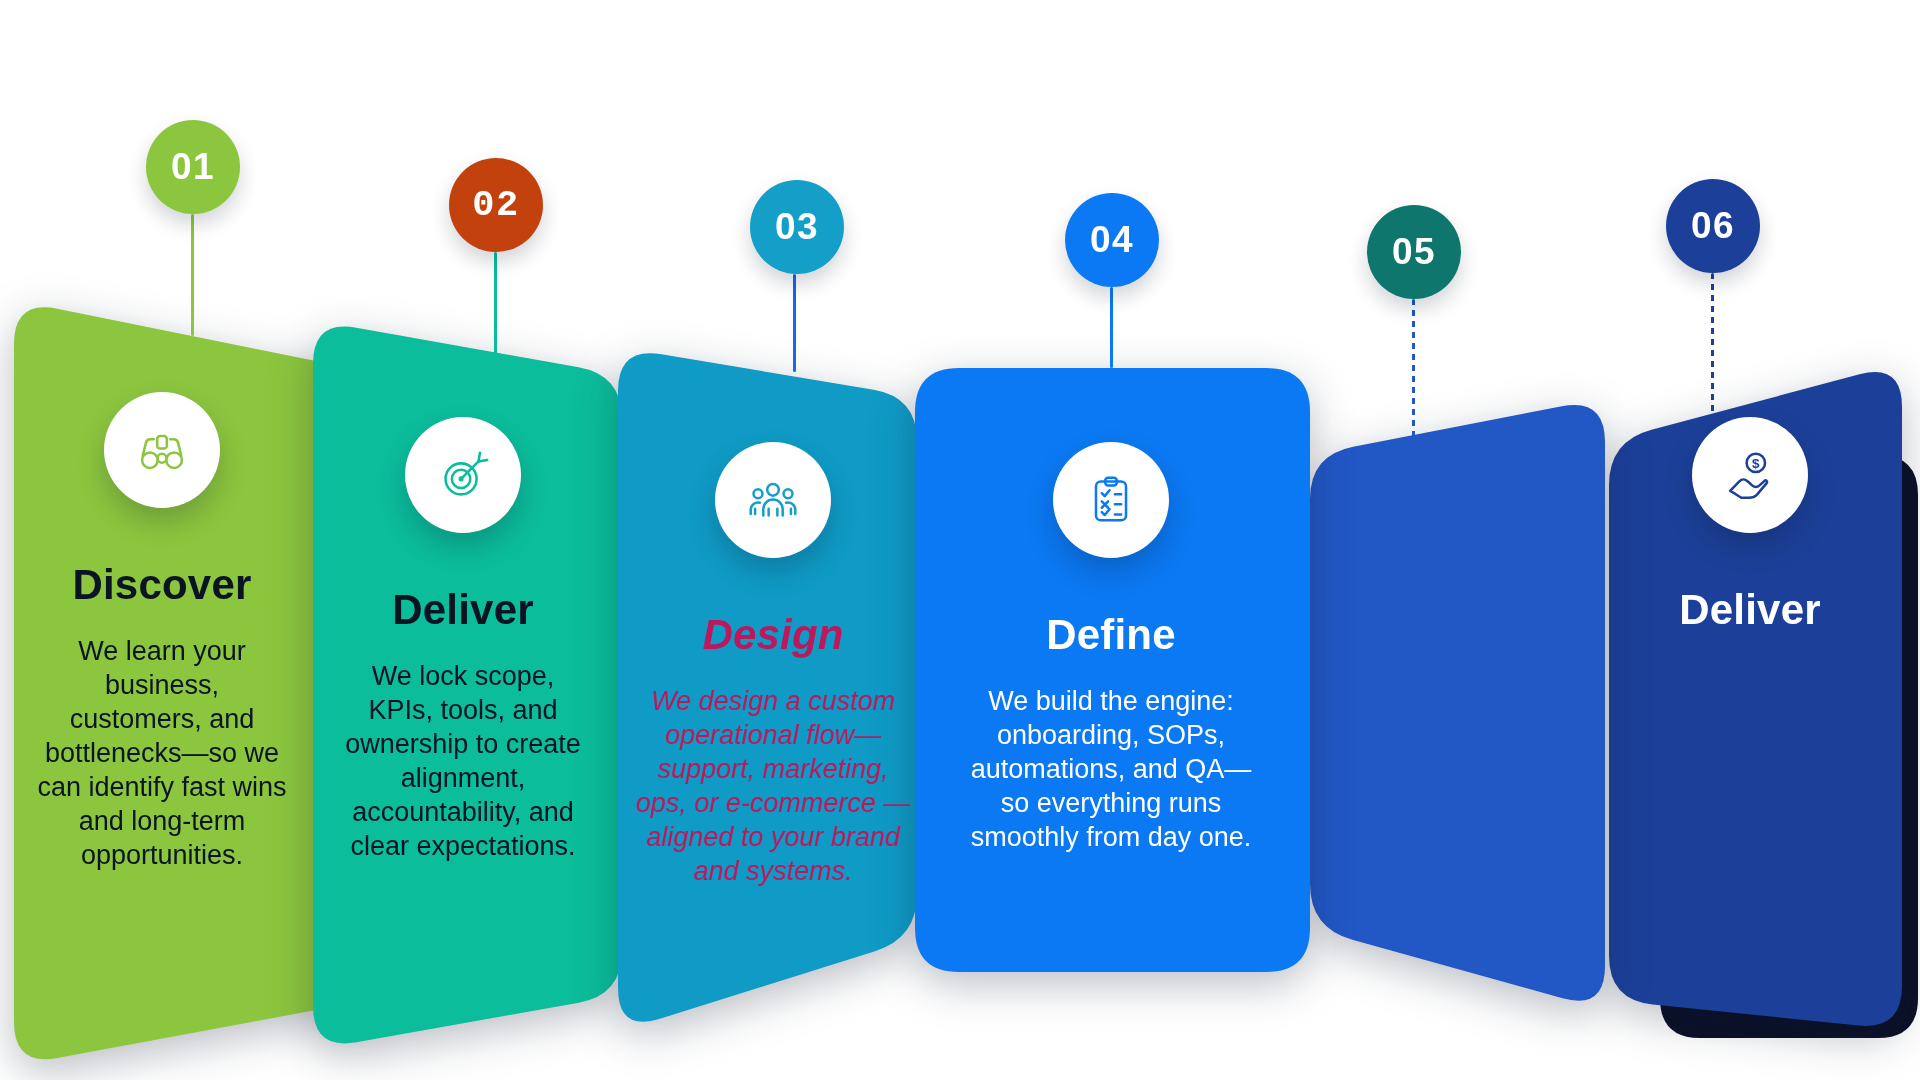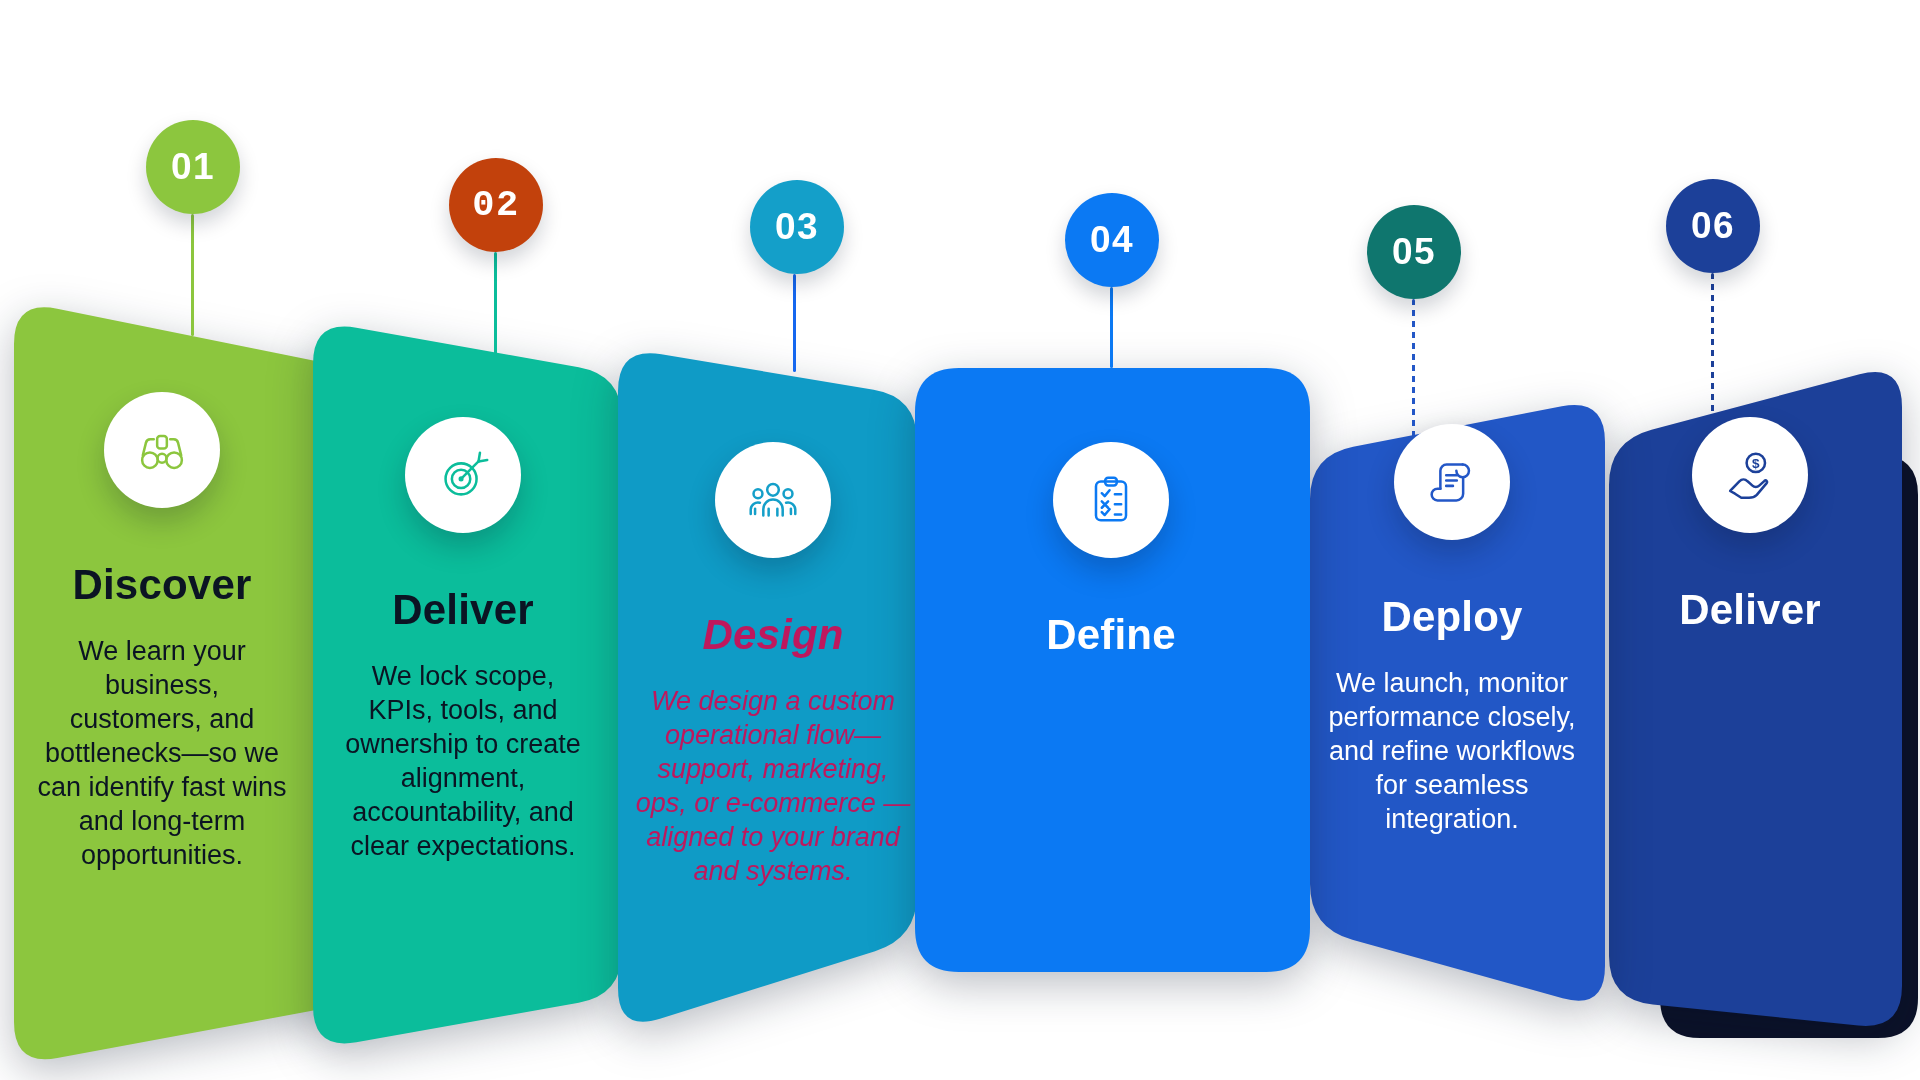--- a/index.html
+++ b/index.html
@@ -165,36 +165,23 @@
           <rect x="16.5" y="13" width="31" height="40" rx="5"></rect>
           <rect x="26" y="9" width="12" height="8" rx="3"></rect>
           <path d="M22.5 25 l3 3 5 -6"></path>
           <path d="M22.5 33.5 l6.5 6.5 M29 33.5 l-6.5 6.5"></path>
           <path d="M22.5 44.5 l3 3 5 -6"></path>
           <path d="M36 26 h6.5 M36 36.5 h6.5 M36 47 h6.5"></path>
         </svg>
       </span>
     </div>
     <h2 class="step-title">Define</h2>
+    <p class="step-body">We build the engine: onboarding, SOPs, automations, and QA—so everything runs smoothly from day one.</p>
   </div>
 
-  <div class="step" id="step-5" style="color: rgb(255, 255, 255);">
-    <div class="icon-circle">
-      <span class="icon-glyph" style="color: rgb(35, 87, 199);">
-        <svg viewBox="0 0 64 64">
-          <path d="M43 14 a6.5 6.5 0 0 1 6.5 6.5 a6.5 6.5 0 0 1 -13 0"></path>
-          <path d="M20 39 V20.5 A6.5 6.5 0 0 1 26.5 14 H43"></path>
-          <path d="M43.5 27 V44 a7 7 0 0 1 -7 7 H17 a6 6 0 0 1 -6 -6 a6 6 0 0 1 6 -6 h3"></path>
-          <path d="M26 25 h11 M26 30.5 h11 M26 36 h7"></path>
-        </svg>
-      </span>
-    </div>
-    <h2 class="step-title">Deploy</h2>
-    <p class="step-body">We launch, monitor performance closely, and refine workflows for seamless integration.</p>
-  </div>
 
   <div class="step" id="step-6" style="color: rgb(255, 255, 255);">
     <div class="icon-circle">
       <span class="icon-glyph" style="color: rgb(28, 64, 153);">
         <svg viewBox="0 0 64 64">
           <circle cx="38" cy="19.5" r="9.5"></circle>
           <text x="38" y="25" text-anchor="middle" font-size="14" font-weight="bold" style="fill:currentColor;stroke:none;font-family:'Liberation Sans',sans-serif">$</text>
           <path d="M11.5 48.5 L21 38.5 c2.5 -2.5 6 -2.5 8.5 0 l5 4.5 c2 1.8 5 1.8 7 0 l5.5 -5 c1.5 -1.3 3.6 0.7 2.2 2.4 L39 52.5 c-2 2 -5 3 -8 3 h-8 l-6.5 -4.2 z"></path>
         </svg>
       </span>

